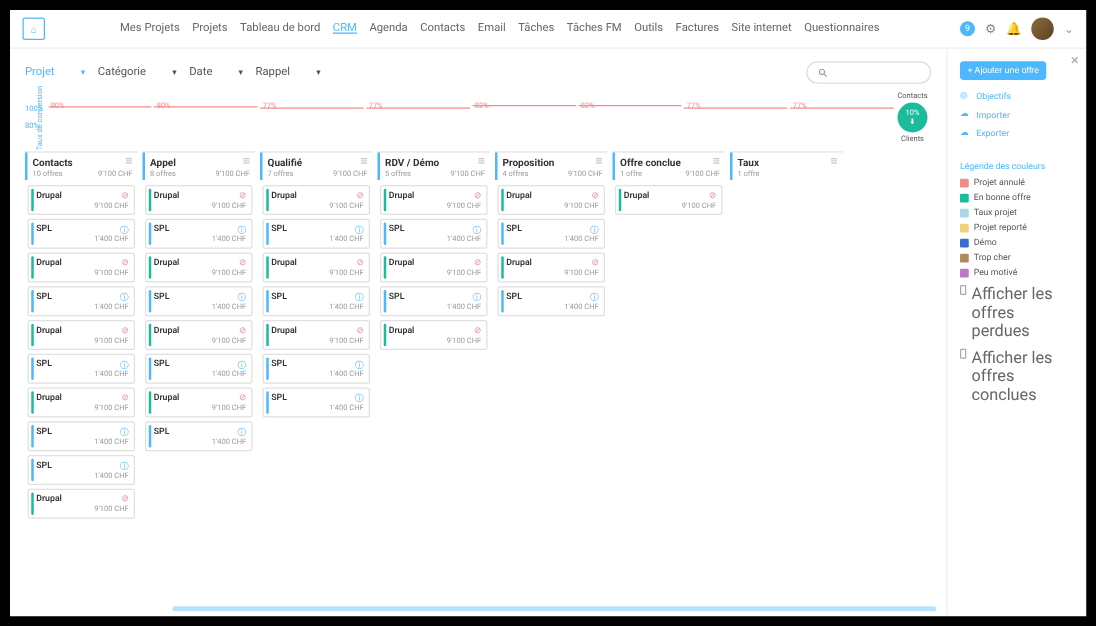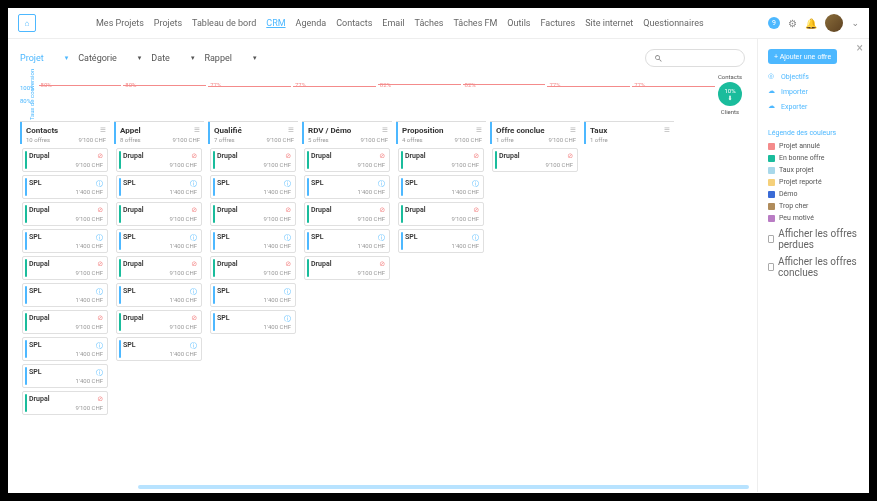--- a/index.html
+++ b/index.html
@@ -50,21 +50,21 @@
 .card .amt{font-size:6px;color:#999;text-align:right;margin-top:1px;}
 .card .ic{position:absolute;right:4px;top:3px;font-size:7px;}
 .card.green .ic{color:#f48b8b;}
 .card.blue .ic{color:#4db8ff;}
 .side-btn{background:#4db8ff;color:#fff;border:none;border-radius:3px;padding:4px 6px;font-size:7px;cursor:pointer;display:block;margin-bottom:8px;}
 .side-link{display:flex;align-items:center;gap:4px;font-size:7px;color:#4db8ff;margin-bottom:6px;cursor:pointer;}
 .side-link svg,.side-link .i{width:9px;height:9px;fill:#4db8ff;}
 .legend-title{font-size:7px;color:#4db8ff;margin:18px 0 5px;}
 .legend-item{display:flex;align-items:center;gap:4px;font-size:7px;margin-bottom:4px;}
 .legend-sw{width:7px;height:7px;border-radius:1px;}
-.chk{display:flex;align-items:center;gap:4px;font-size:10px;color:#666;margin-top:6px;cursor:pointer;}
+.chk{display:flex;gap:4px;font-size:13px;color:#666;margin-top:6px;cursor:pointer;}
 .chk .box{width:8px;height:8px;border:1px solid #aaa;border-radius:1px;}
 .scrollhint{position:absolute;bottom:4px;left:130px;right:120px;height:4px;background:#4db8ff;opacity:.4;border-radius:2px;}
 </style>
 </head>
 <body>
 
 <div class="app">
   <div class="topbar">
     <div class="logo">⌂</div>
     <div class="nav" id="nav">

